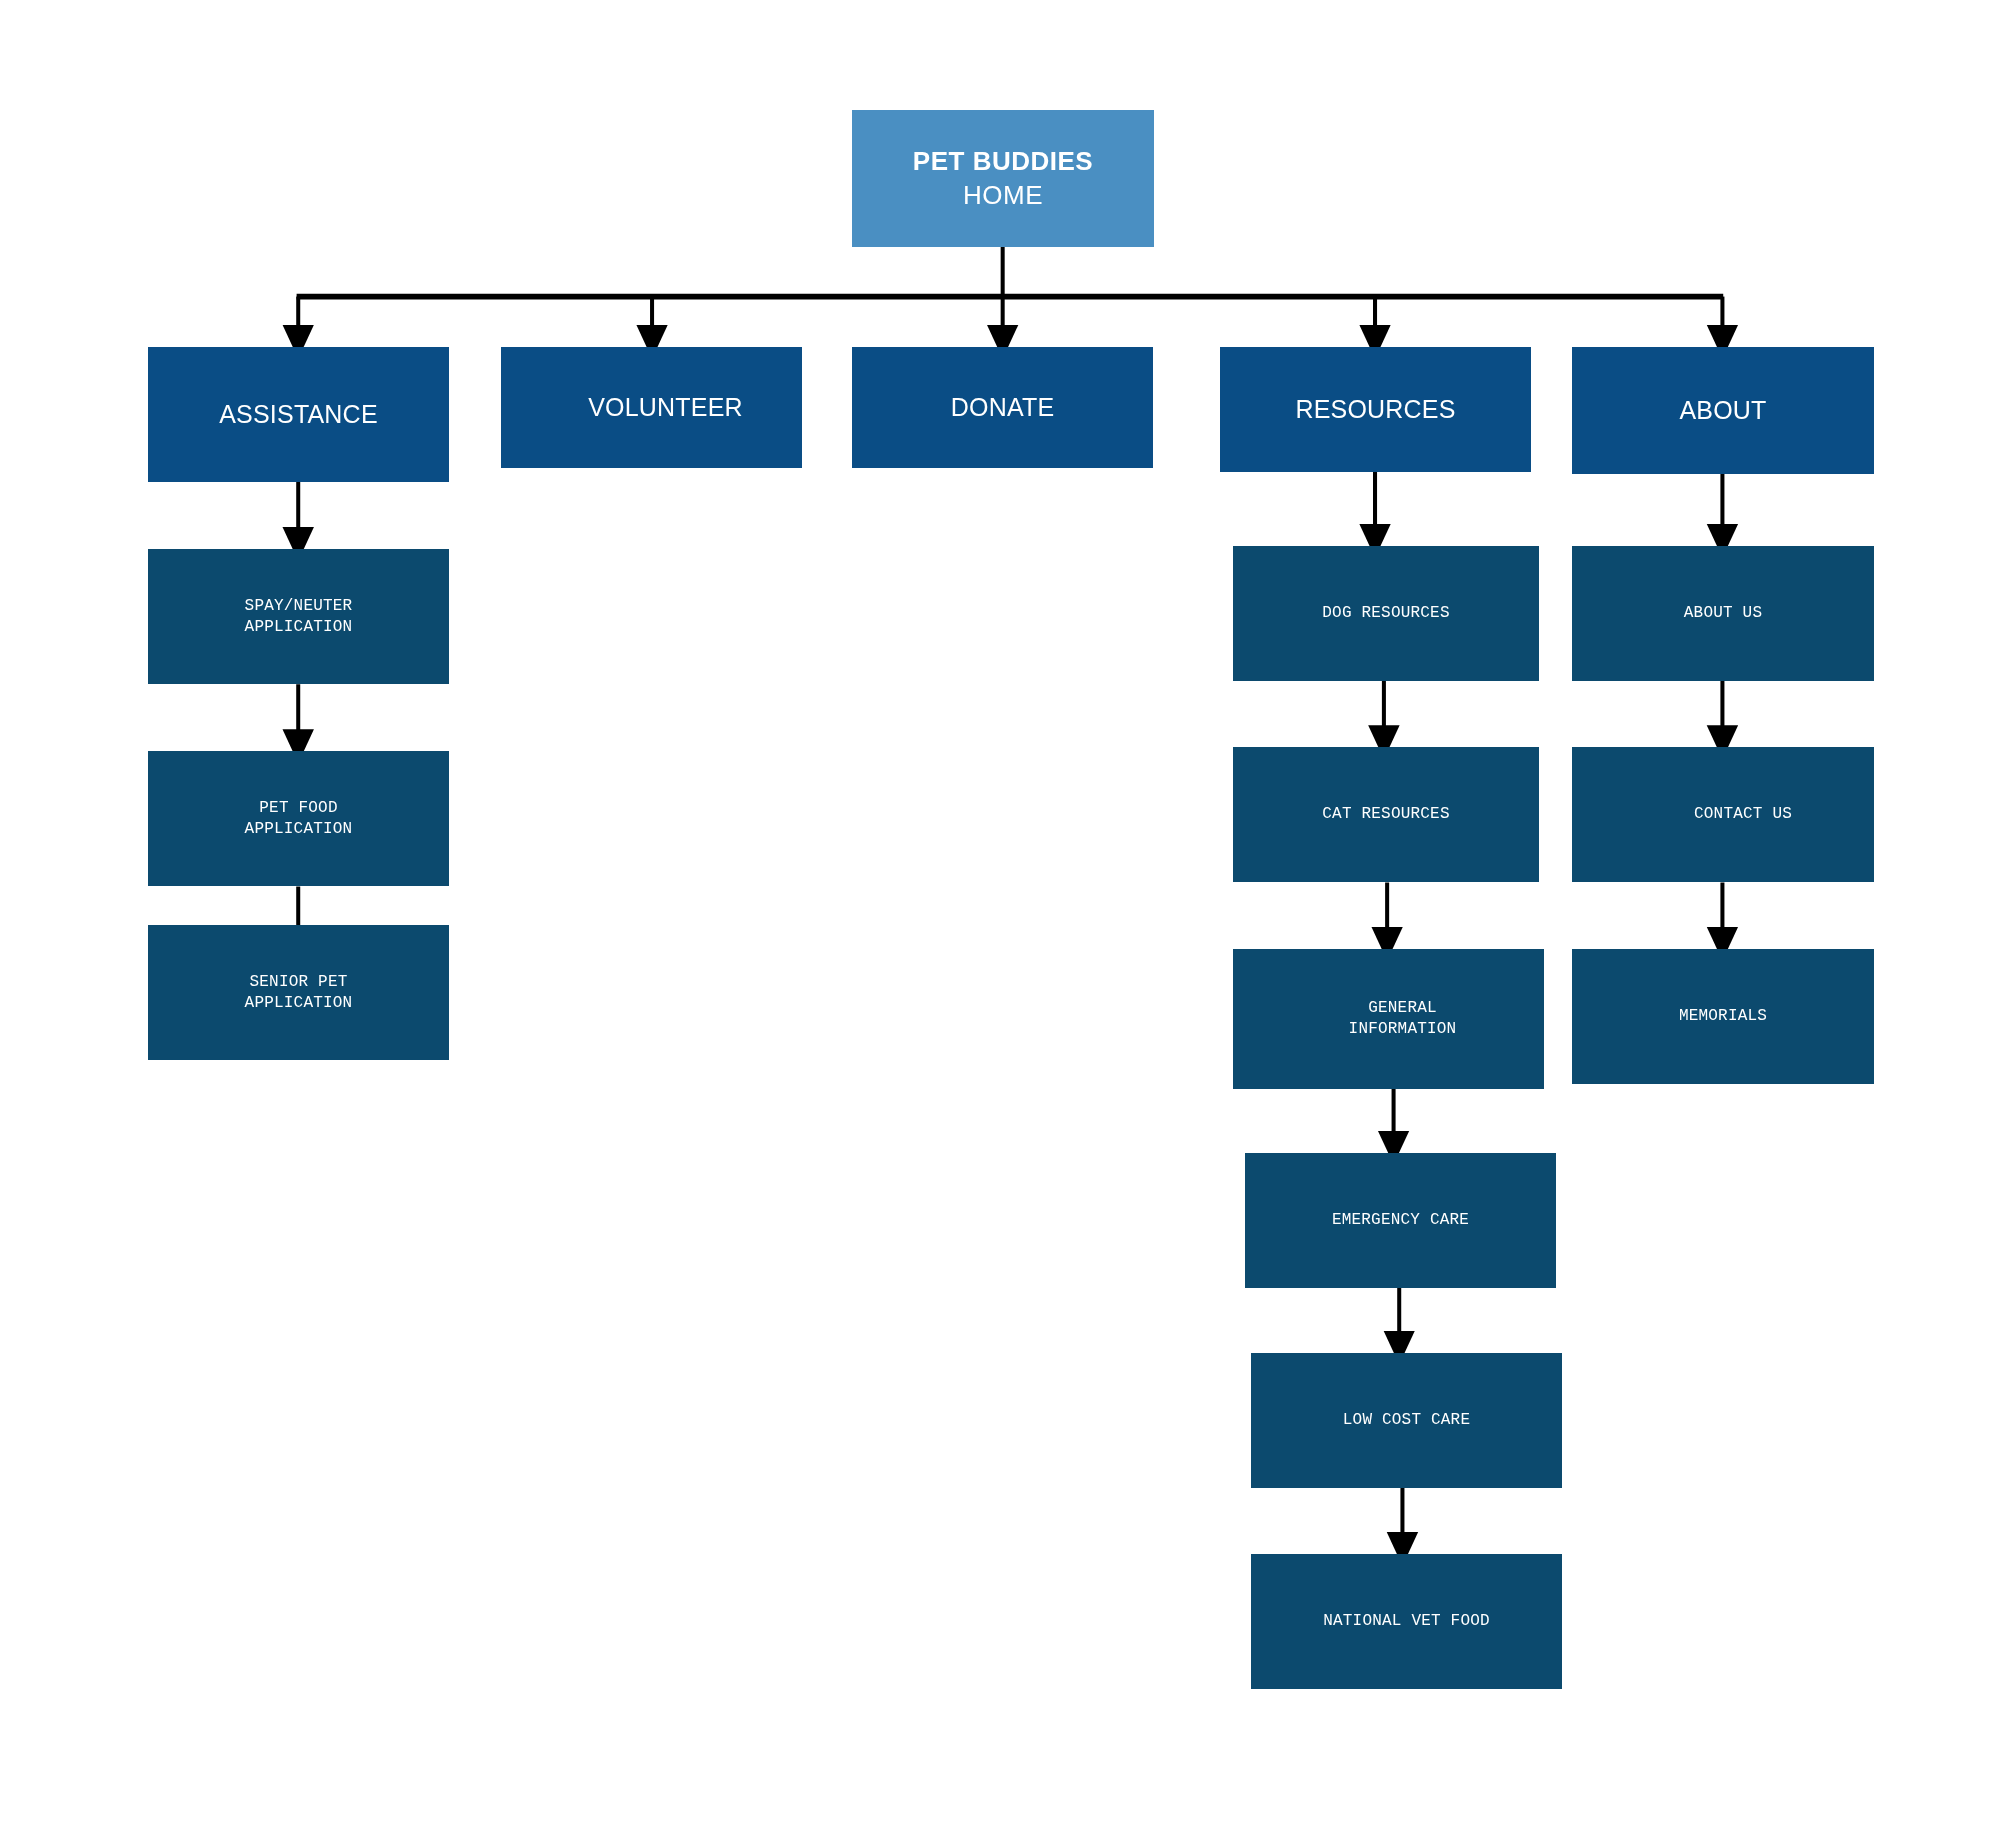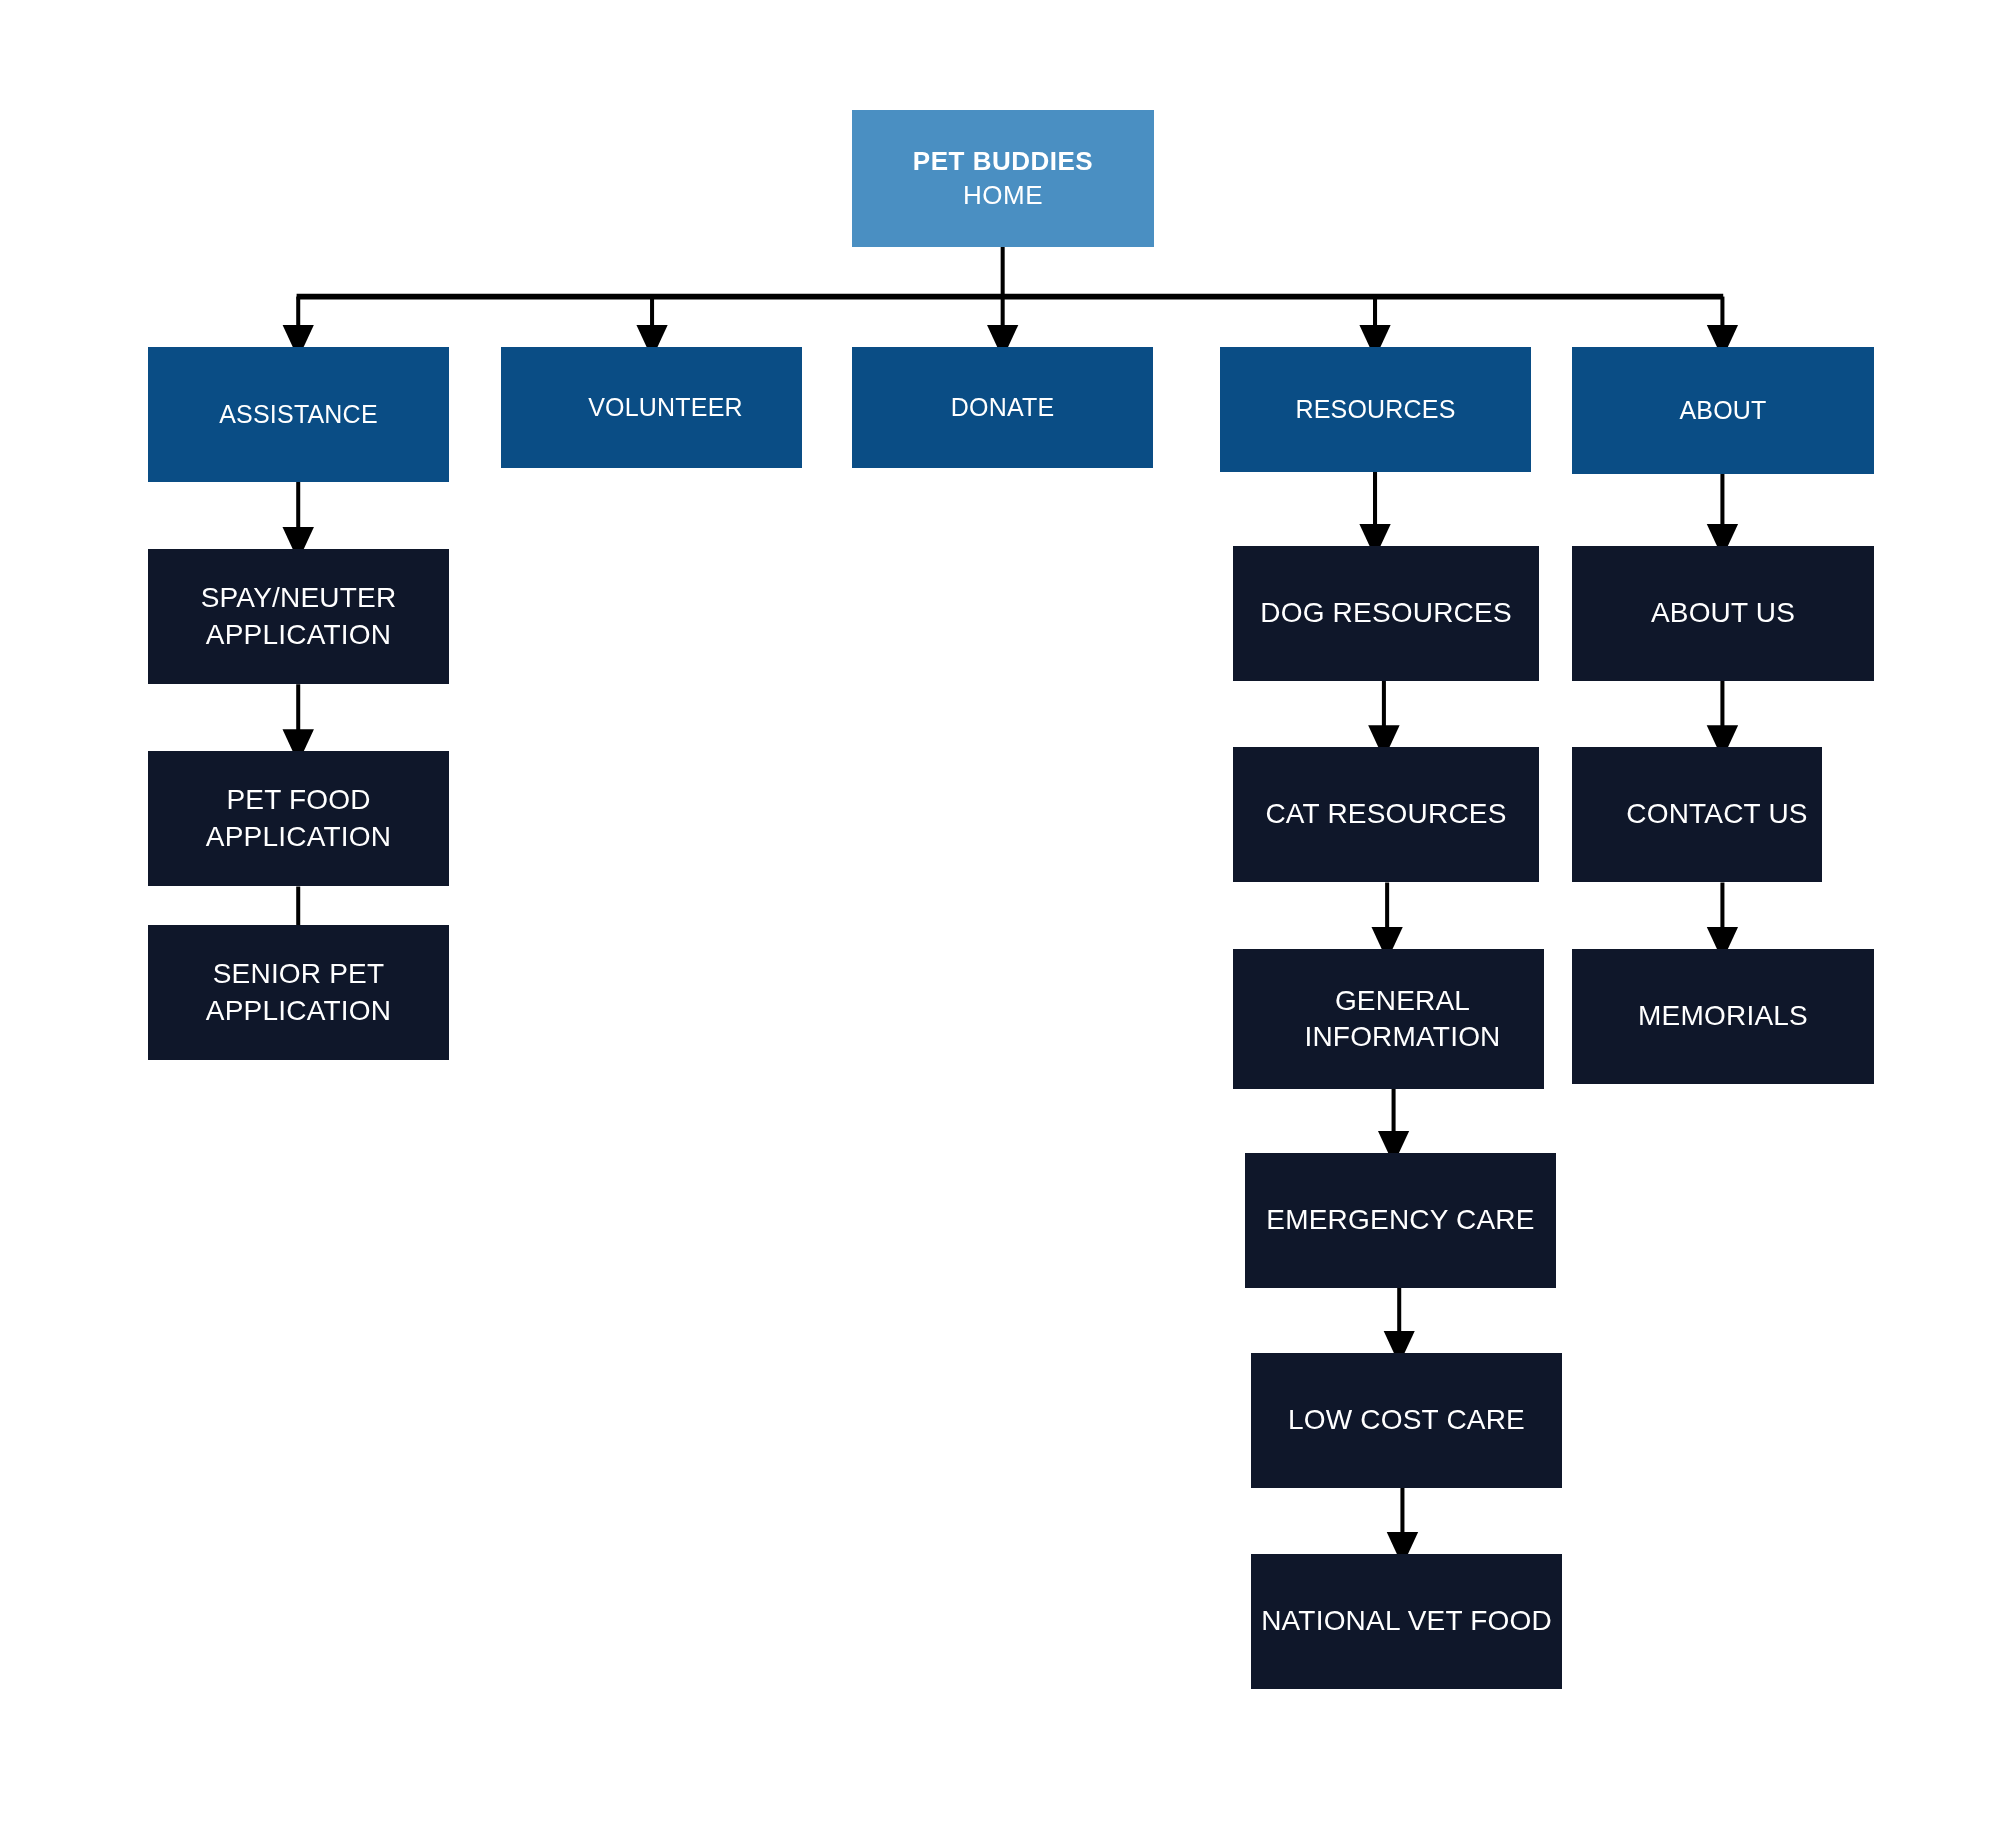--- a/index.html
+++ b/index.html
@@ -56,23 +56,24 @@
     font-weight: normal;
     display: block;
     letter-spacing: 0.5px;
   }
   .node-section {
     background: #0a4d85;
     font-size: 25px;
     font-weight: normal;
   }
   .node-page {
-    background: #0f172a;
-    font-size: 28px;
+    background: #0c4a6e;
+    font-size: 16px;
     font-weight: normal;
+    font-family: Liberation Mono, monospace;
   }
 </style>
 </head>
 <body>
 
 <div id="canvas">
 
   <svg id="edges" viewBox="0 0 2500 2262" preserveAspectRatio="none">
     <defs>
       <marker id="arrowhead" markerWidth="9" markerHeight="9" refX="4.2" refY="4.5" orient="auto" markerUnits="strokeWidth">
@@ -158,21 +159,21 @@
   <div class="node node-page" style="left: 1251px; top: 1353px; width: 311px; height: 135px;">
     <span class="label">LOW COST CARE</span>
   </div>
   <div class="node node-page" style="left: 1251px; top: 1554px; width: 311px; height: 135px;">
     <span class="label">NATIONAL VET FOOD</span>
   </div>
 
   <div class="node node-page" style="left: 1572px; top: 546px; width: 302px; height: 135px;">
     <span class="label">ABOUT US</span>
   </div>
-  <div class="node node-page" style="left: 1572px; top: 747px; width: 250px; height: 135px; padding-left: 48px;">
+  <div class="node node-page" style="left: 1572px; top: 747px; width: 302px; height: 135px; padding-left: 48px;">
     <span class="label">CONTACT US</span>
   </div>
   <div class="node node-page" style="left: 1572px; top: 949px; width: 302px; height: 135px;">
     <span class="label">MEMORIALS</span>
   </div>
 
 </div>
 
 
 </body></html>

